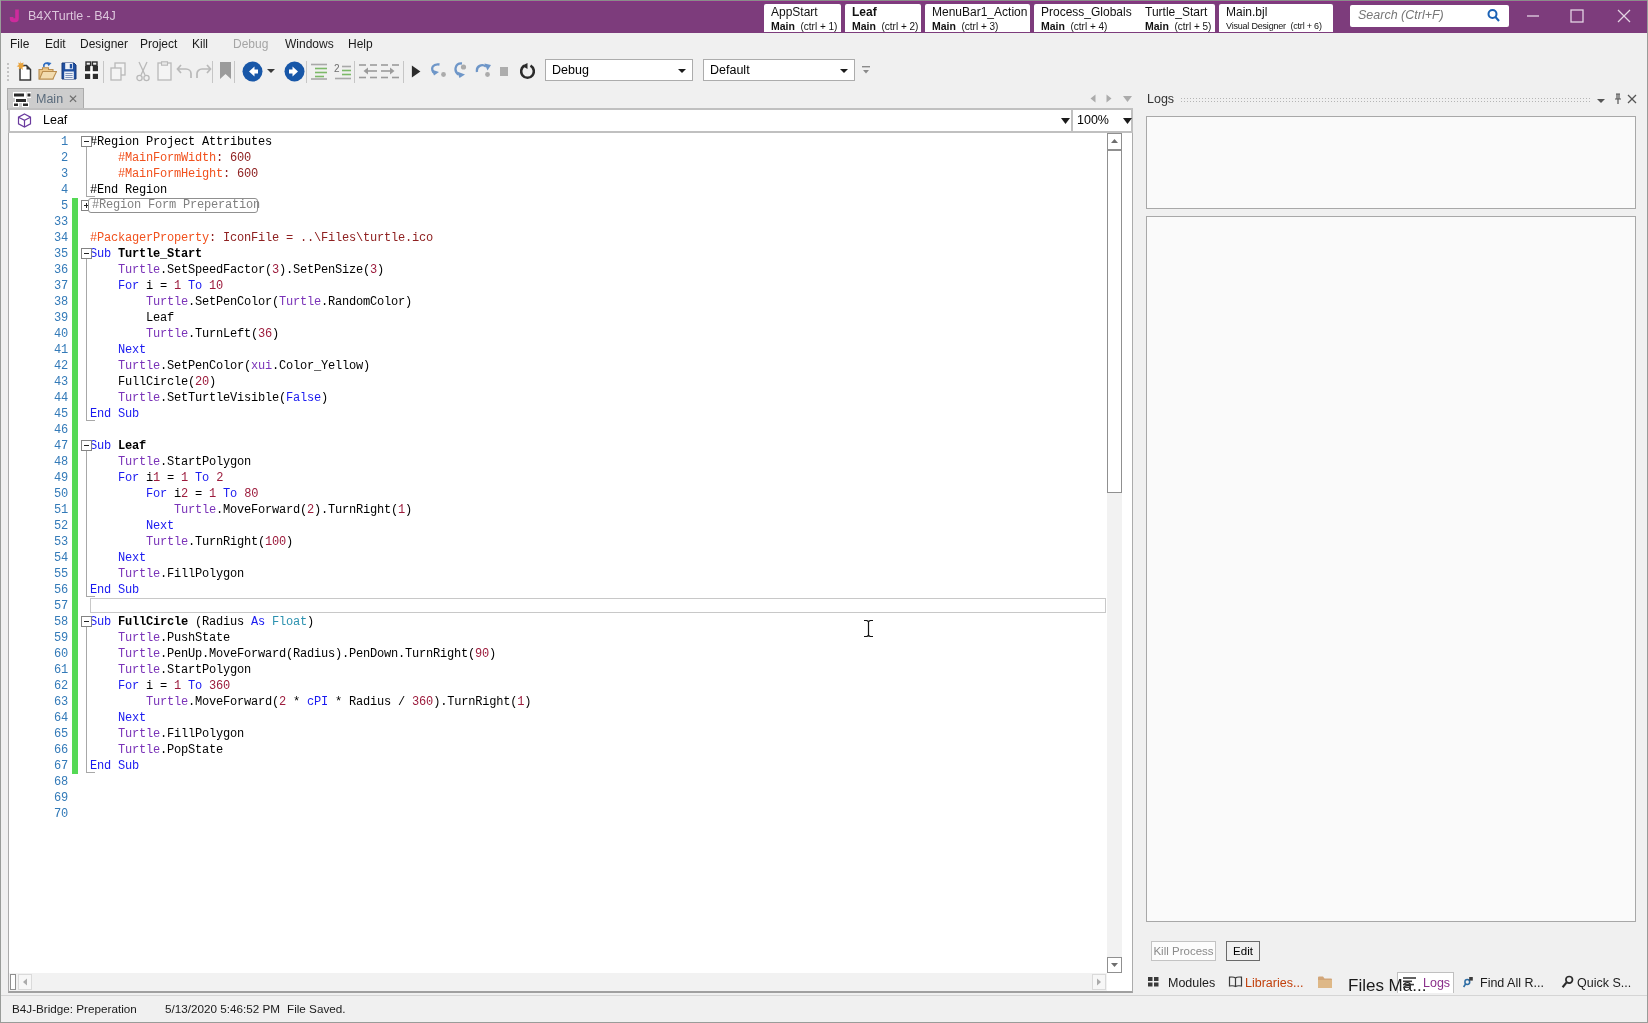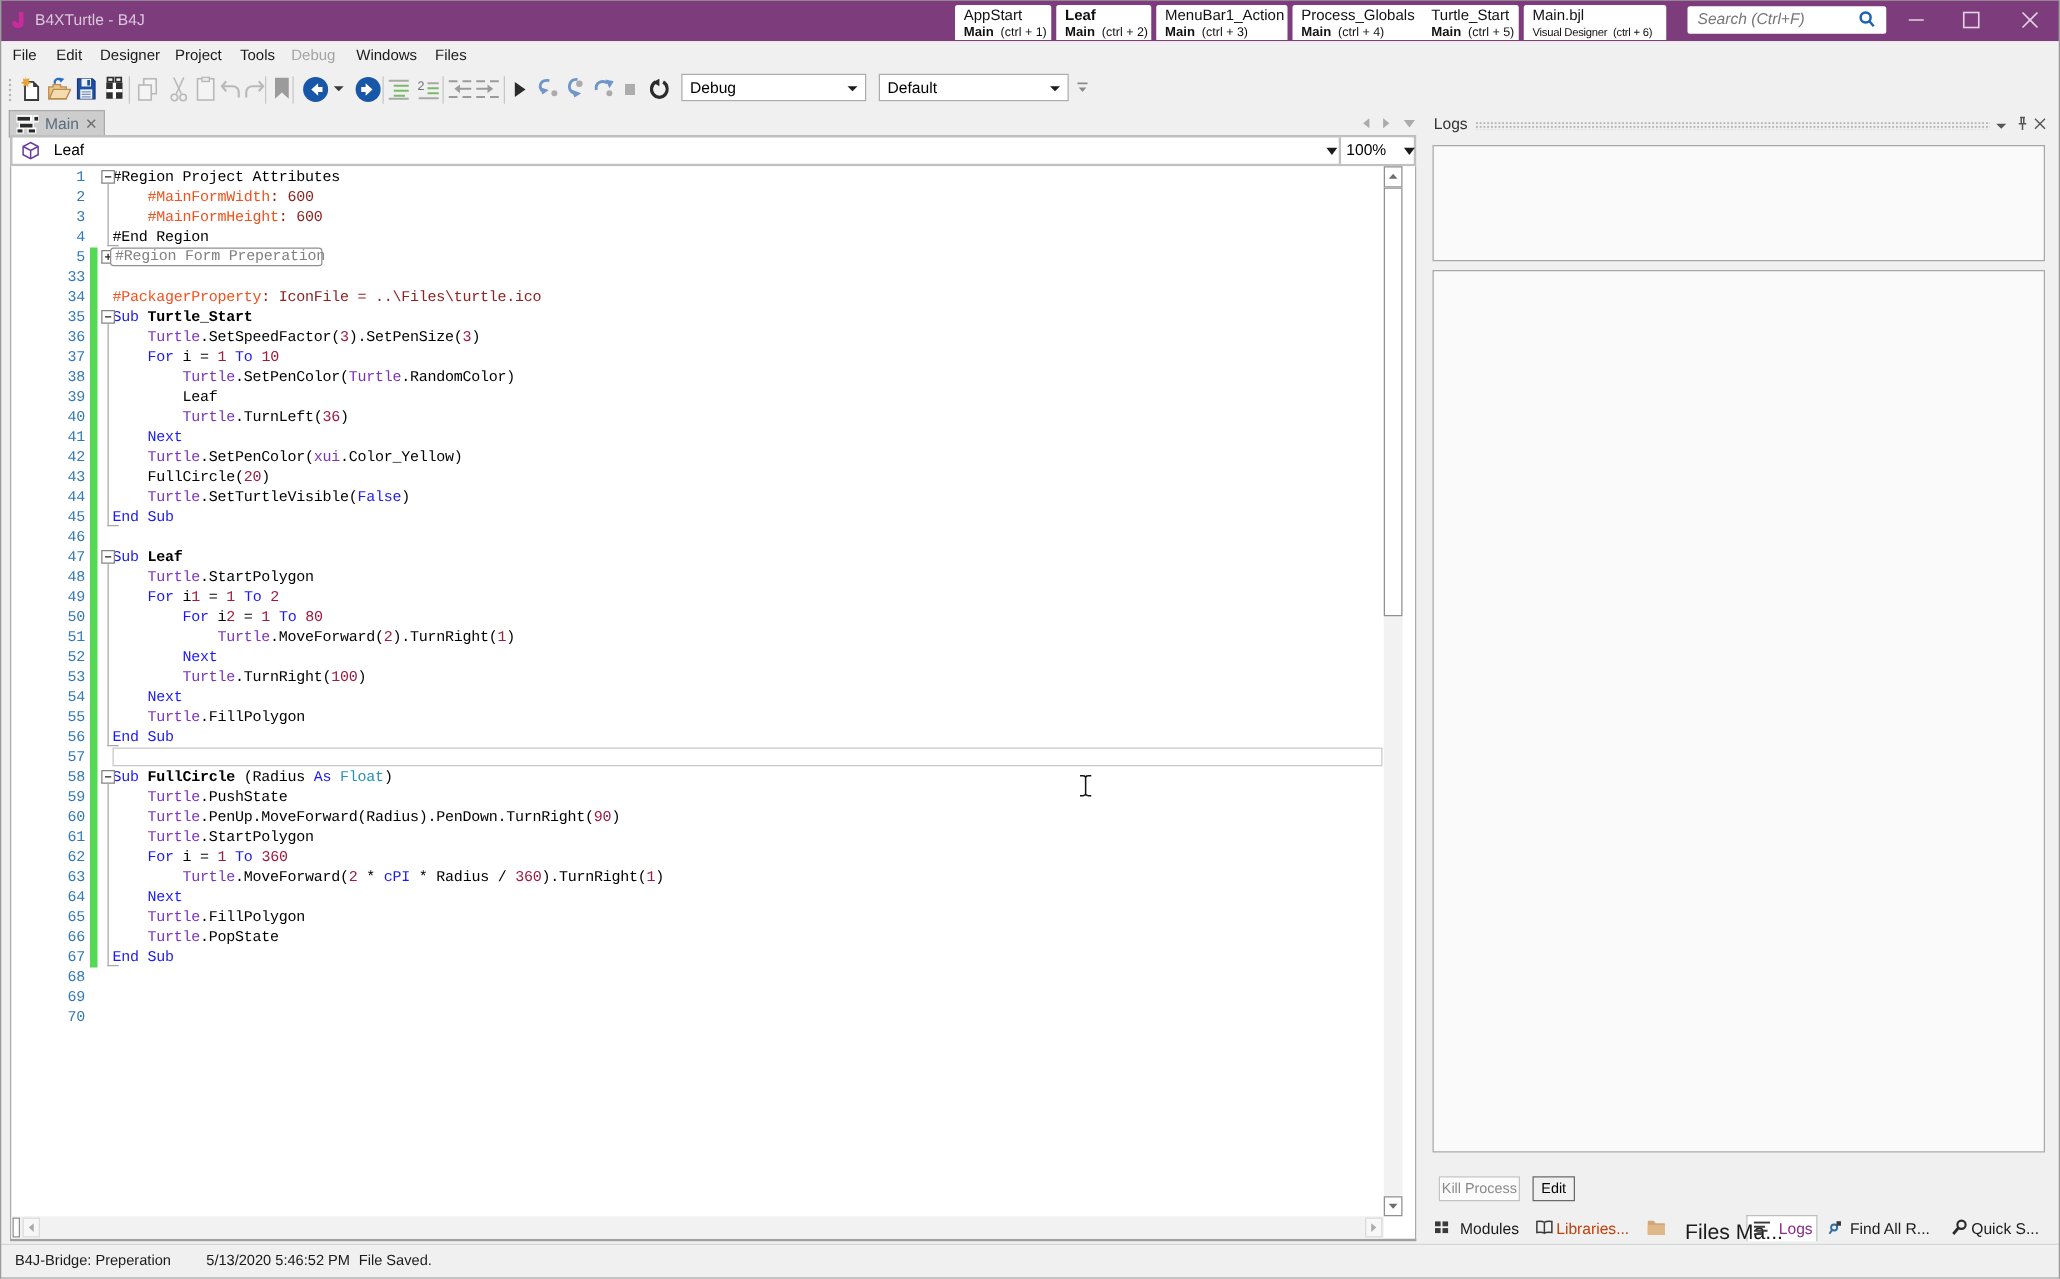--- a/index.html
+++ b/index.html
@@ -106,24 +106,24 @@
 <rect x="50" y="2" width="12" height="12" fill="none" stroke="#E3D3E3" stroke-width="1.3"></rect>
 <line x1="97" y1="2" x2="109" y2="14" stroke="#E3D3E3" stroke-width="1.3"></line>
 <line x1="109" y1="2" x2="97" y2="14" stroke="#E3D3E3" stroke-width="1.3"></line>
 </svg>
 
 <div class="abs" id="menubar">
 <span class="mi" style="left:10px;">File</span>
 <span class="mi" style="left:45px;">Edit</span>
 <span class="mi" style="left:80px;">Designer</span>
 <span class="mi" style="left:140px;">Project</span>
-<span class="mi" style="left:192px;">Tools</span>
+<span class="mi" style="left:192px;">Kill</span>
 <span class="mi" style="left:233px;color:#A5A5A5;">Debug</span>
 <span class="mi" style="left:285px;">Windows</span>
-<span class="mi" style="left:348px;">Files</span>
+<span class="mi" style="left:348px;">Help</span>
 </div>
 
 <div class="abs" id="toolbar">
 <svg style="position:absolute;left:6px;top:5px;" width="4" height="20" viewBox="0 0 4 20">
       <g fill="#B5B5B5">
         <circle cx="2" cy="2" r="1"></circle>
         <circle cx="2" cy="6" r="1"></circle>
         <circle cx="2" cy="10" r="1"></circle>
         <circle cx="2" cy="14" r="1"></circle>
         <circle cx="2" cy="18" r="1"></circle>

